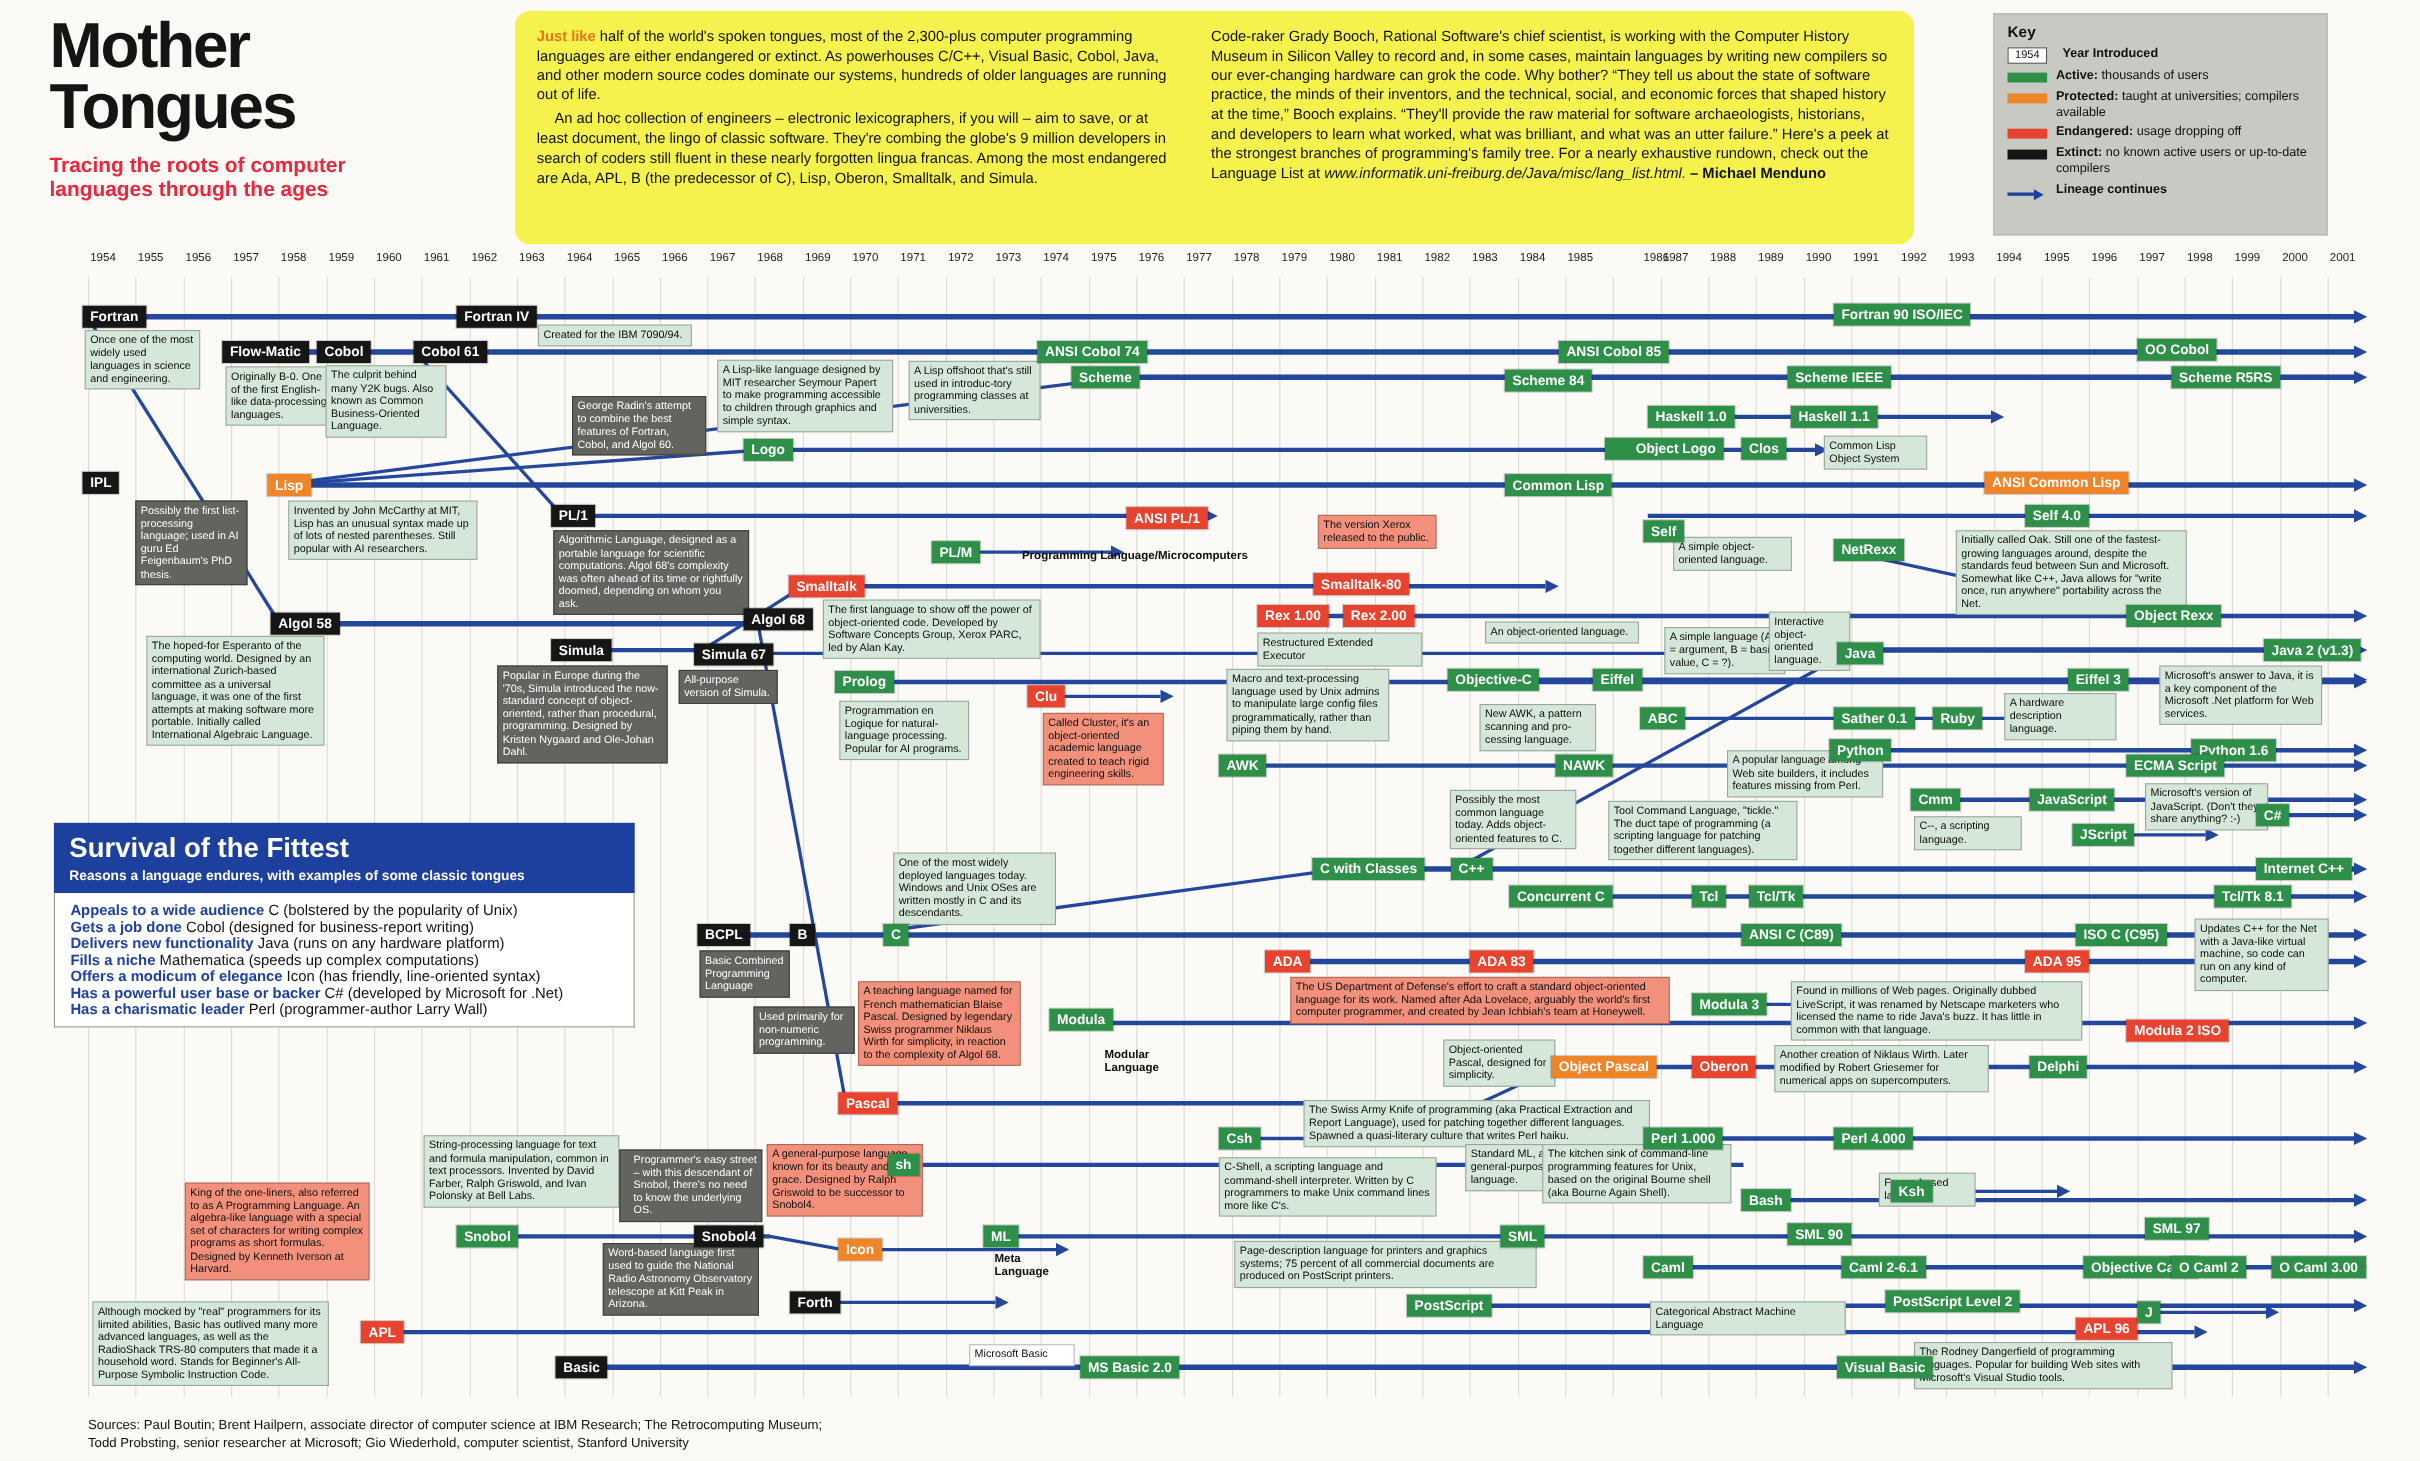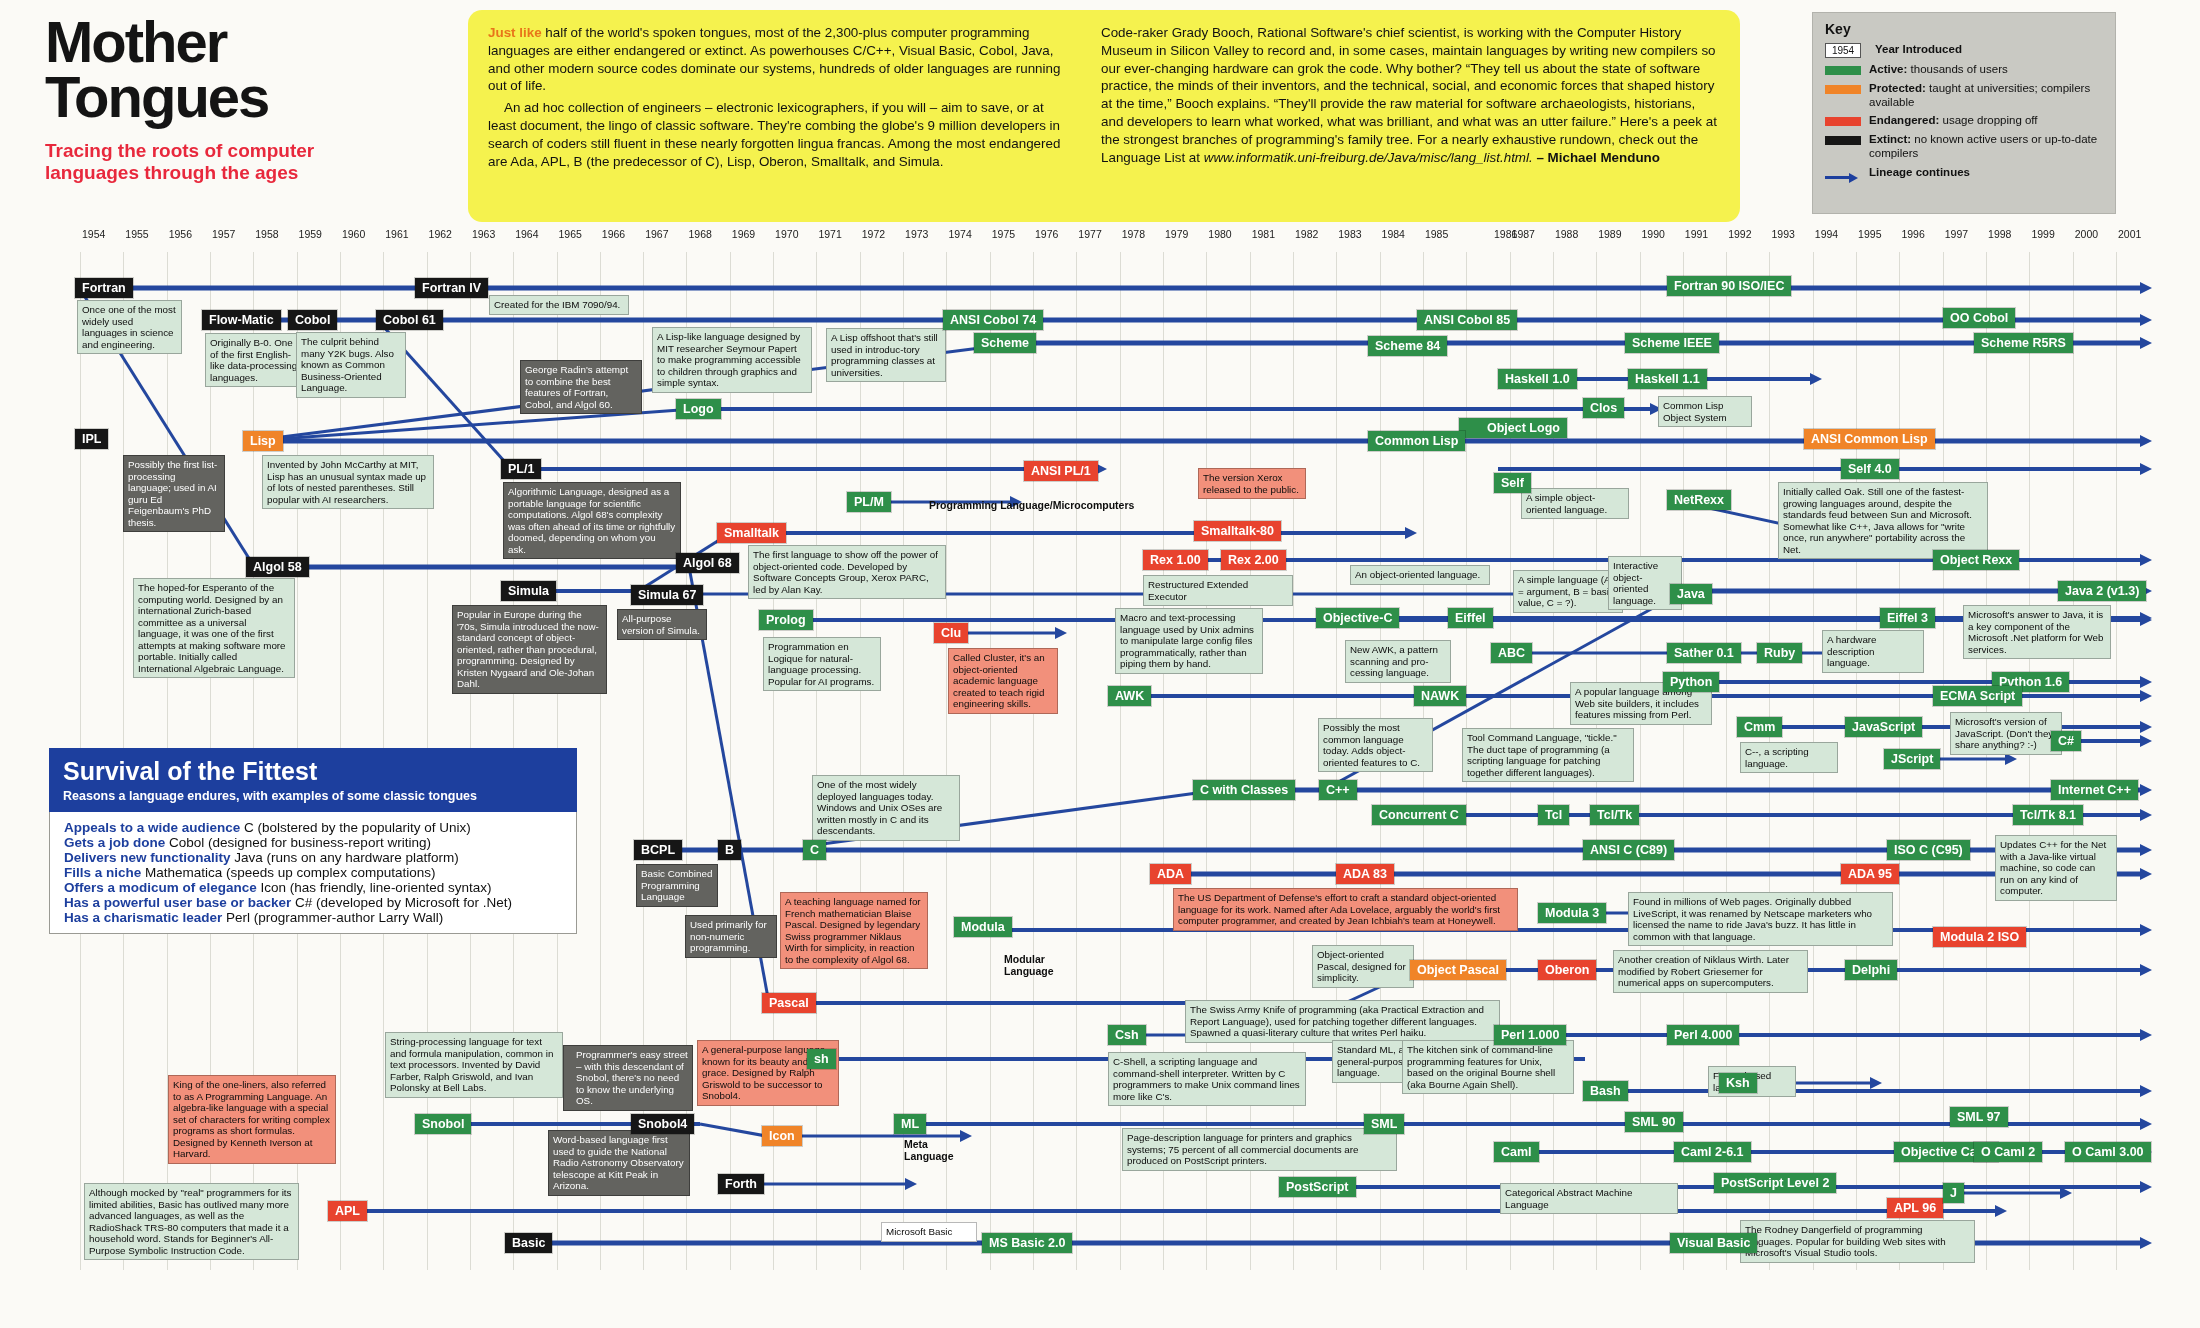--- a/index.html
+++ b/index.html
@@ -331,21 +331,21 @@
       <div class="node extinct" style="left: 376px; top: 310px;">Cobol 61</div>
       <div class="node active" style="left: 943px; top: 310px;">ANSI Cobol 74</div>
       <div class="node active" style="left: 1417px; top: 310px;">ANSI Cobol 85</div>
       <div class="node active" style="left: 1943px; top: 308px;">OO Cobol</div>
       <div class="node active" style="left: 974px; top: 333px;">Scheme</div>
       <div class="node active" style="left: 1368px; top: 336px;">Scheme 84</div>
       <div class="node active" style="left: 1625px; top: 333px;">Scheme IEEE</div>
       <div class="node active" style="left: 1974px; top: 333px;">Scheme R5RS</div>
       <div class="node active" style="left: 1498px; top: 369px;">Haskell 1.0</div>
       <div class="node active" style="left: 1628px; top: 369px;">Haskell 1.1</div>
-      <div class="node active" style="left: 1459px; top: 418px; padding-left: 28px;">Object Logo</div>
+      <div class="node active" style="left: 1459px; top: 398px; padding-left: 28px;">Object Logo</div>
       <div class="node active" style="left: 1583px; top: 398px;">Clos</div>
       <div class="node active" style="left: 676px; top: 399px;">Logo</div>
       <div class="node active" style="left: 1368px; top: 431px;">Common Lisp</div>
       <div class="node protected" style="left: 1804px; top: 429px;">ANSI Common Lisp</div>
       <div class="node extinct" style="left: 75px; top: 429px;">IPL</div>
       <div class="node protected" style="left: 243px; top: 431px;">Lisp</div>
       <div class="node extinct" style="left: 501px; top: 459px;">PL/1</div>
       <div class="node endangered" style="left: 1024px; top: 461px;">ANSI PL/1</div>
       <div class="node active" style="left: 1494px; top: 459px; margin-top: 14px;">Self</div>
       <div class="node active" style="left: 1841px; top: 459px;">Self 4.0</div>
@@ -486,14 +486,18 @@
           <div class="surv-row"><b>Gets a job done</b>  Cobol (designed for business-report writing)</div>
           <div class="surv-row"><b>Delivers new functionality</b>  Java (runs on any hardware platform)</div>
           <div class="surv-row"><b>Fills a niche</b>  Mathematica (speeds up complex computations)</div>
           <div class="surv-row"><b>Offers a modicum of elegance</b>  Icon (has friendly, line-oriented syntax)</div>
           <div class="surv-row"><b>Has a powerful user base or backer</b>  C# (developed by Microsoft for .Net)</div>
           <div class="surv-row"><b>Has a charismatic leader</b>  Perl (programmer-author Larry Wall)</div>
         </div>
     </div>
   </div>
 
+  <div id="sources">
+    <div>Sources: Paul Boutin; Brent Hailpern, associate director of computer science at IBM Research; The Retrocomputing Museum;</div>
+    <div>Todd Probsting, senior researcher at Microsoft; Gio Wiederhold, computer scientist, Stanford University</div>
+  </div>
 
 </div>
 
 </body></html>

